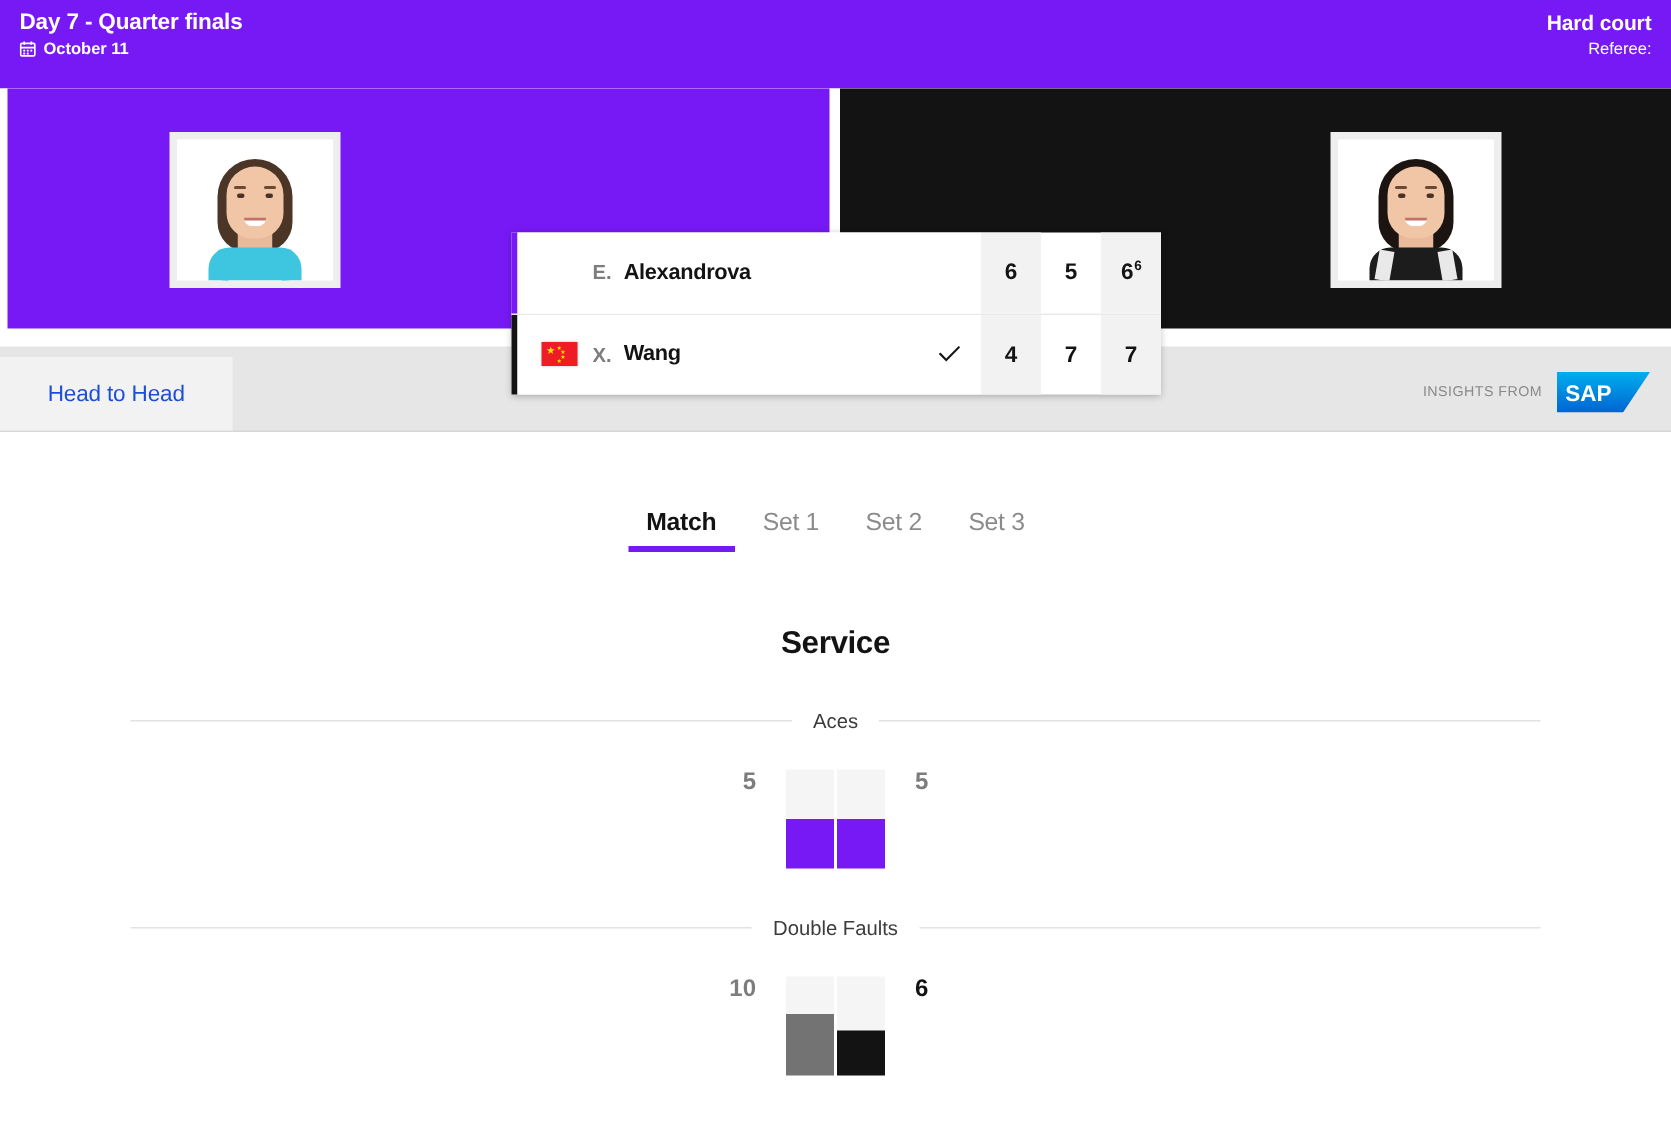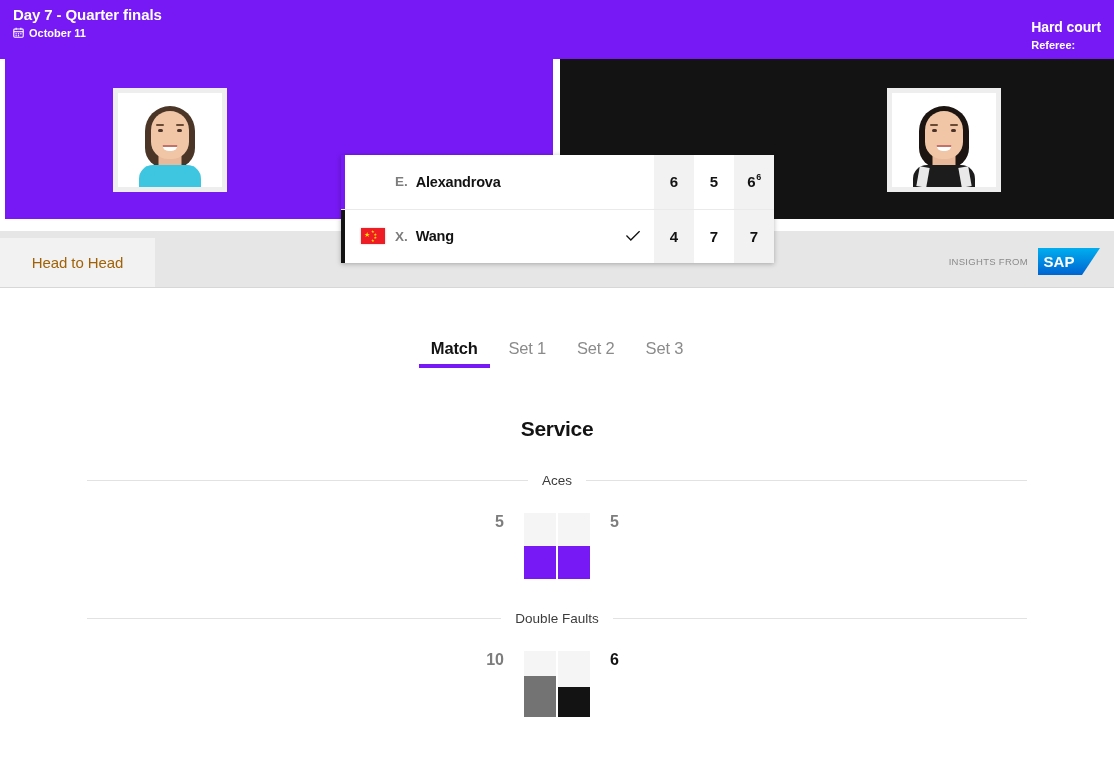--- a/index.html
+++ b/index.html
@@ -43,31 +43,32 @@
     display: block;
   }
   .header-date {
     font-size: 11px;
     font-weight: bold;
     line-height: 13px;
   }
   .header-right {
     position: absolute;
     right: 13px;
-    top: 17px;
+    top: 5px;
+    text-align: right;
   }
   .header-surface {
     font-size: 14px;
     font-weight: bold;
     line-height: 20px;
     letter-spacing: -0.1px;
   }
   .header-referee {
     font-size: 11px;
-    font-weight: bold;
+    font-weight: normal;
     line-height: 13px;
     margin-top: 2px;
   }
 
   
   .banner {
     position: relative;
     width: 1114px;
     height: 172px;
     background: #ffffff;
@@ -316,21 +317,21 @@
   }
   .tab.active {
     width: 175px;
     background: #ffffff;
     color: #131313;
     font-weight: bold;
   }
   .tab.inactive {
     width: 155px;
     background: #f2f2f2;
-    color: #a16207;
+    color: #1d4ed8;
   }
   .insights {
     position: absolute;
     right: 14px;
     bottom: 12px;
     display: flex;
     align-items: center;
     gap: 10px;
   }
   .insights-label {

